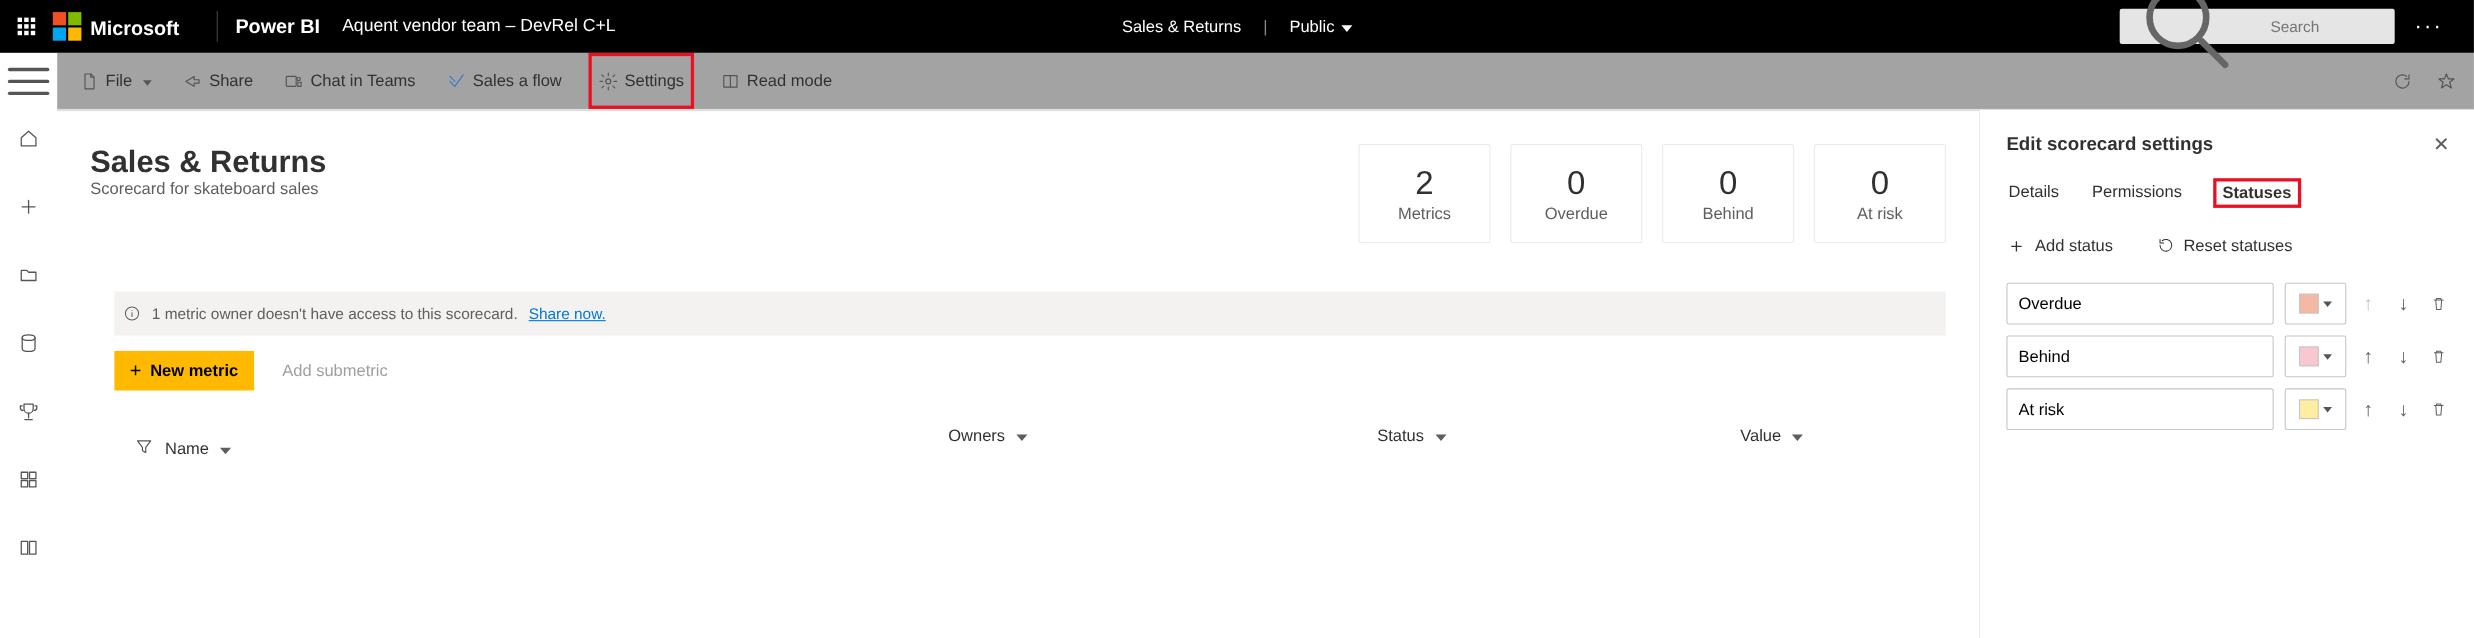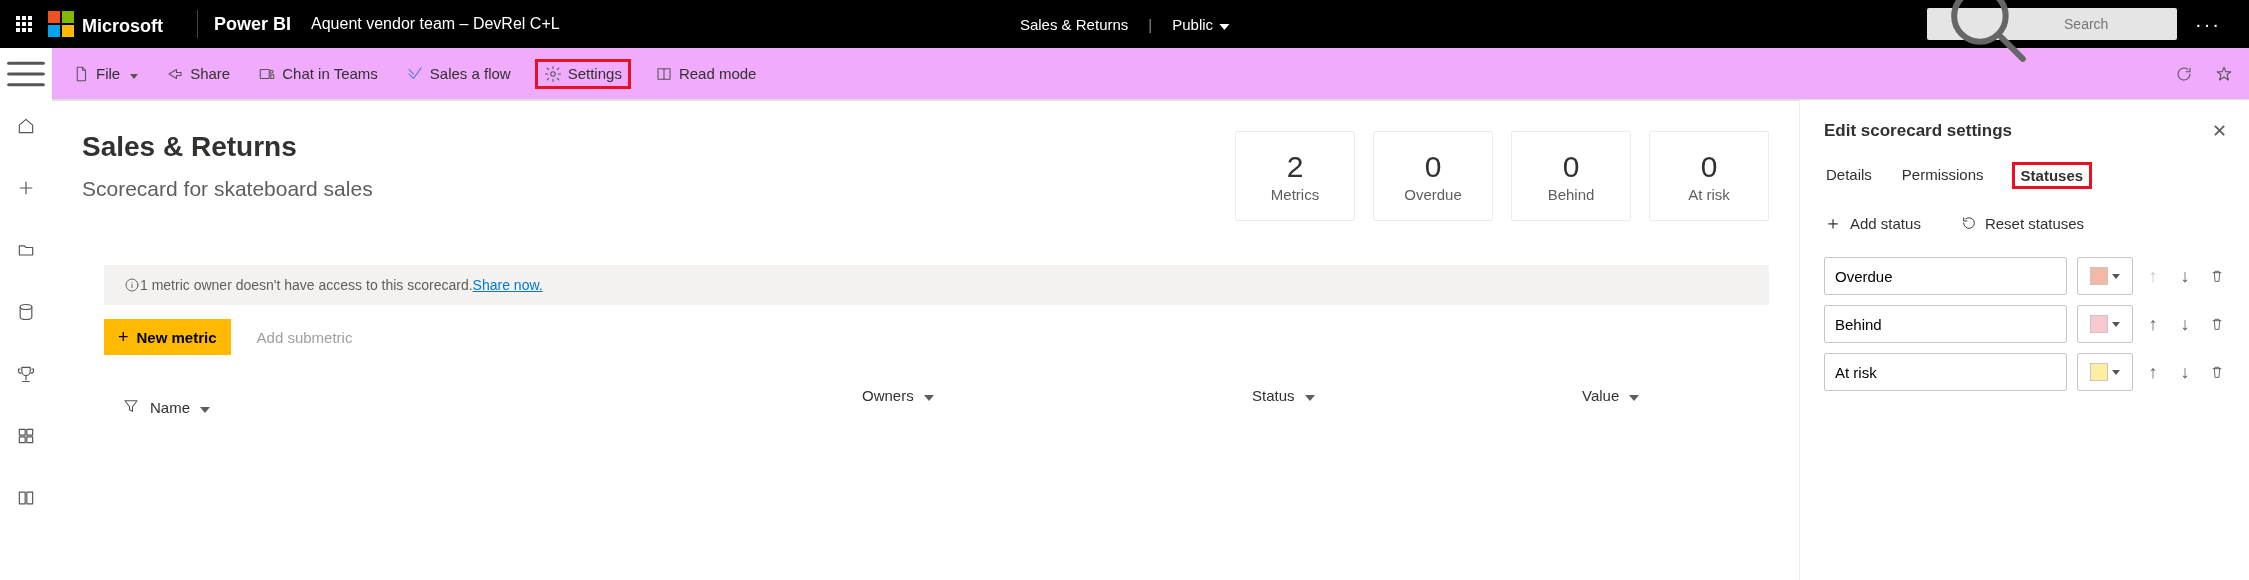--- a/index.html
+++ b/index.html
@@ -26,46 +26,46 @@
   .top-center .pub { display:flex; align-items:center; gap:6px; cursor:pointer; }
   .chev-down::after { content:""; display:inline-block; border-left:5px solid transparent; border-right:5px solid transparent; border-top:6px solid #fff; }
   .top-right { margin-left:auto; display:flex; align-items:center; gap:18px; padding-right:28px; }
   .searchbox { width:250px; height:32px; background:#e5e5e5; display:flex; align-items:center; border-radius:2px; gap:24px; padding:0 10px; }
   .searchbox input { border:none; background:transparent; outline:none; font-size:14px; width:100%; color:#555; }
   .ellipsis { font-size:20px; letter-spacing:2px; cursor:pointer; }
 
   
   .row2 { display:flex; align-items:stretch; }
   .hamburger { width:52px; height:52px; display:flex; align-items:center; justify-content:center; cursor:pointer; }
-  .toolbar { flex:1; height:52px; background:#f0abfc; border-bottom:1px solid #e1dfdd; display:flex; align-items:center; padding:0 16px; gap:20px; font-size:15px; }
+  .toolbar { flex:1; height:52px; background:#a3a3a3; border-bottom:1px solid #e1dfdd; display:flex; padding:0 16px; gap:20px; font-size:15px; }
   .tool { display:flex; align-items:center; gap:6px; cursor:pointer; padding:2px 4px; }
   .tool svg, .tool .icn { width:18px; height:18px; }
   .tool.hl { border:3px solid #e81123; padding:3px 6px; }
   .tool-chev::after { content:""; display:inline-block; border-left:4px solid transparent; border-right:4px solid transparent; border-top:5px solid #555; margin-left:4px; }
   .toolbar-right { margin-left:auto; display:flex; align-items:center; gap:22px; }
   .toolbar-right svg { width:18px; height:18px; stroke:#555; }
 
   
   .body { display:flex; flex:1; overflow:hidden; }
   .leftnav { width:52px; background:#fff; display:flex; flex-direction:column; align-items:center; padding-top:6px; gap:22px; }
   .leftnav .navitem { width:48px; height:40px; display:flex; align-items:center; justify-content:center; cursor:pointer; }
   .leftnav svg { width:20px; height:20px; stroke:#555; fill:none; stroke-width:1.4; }
 
   
   .main { flex:1; display:flex; flex-direction:row; overflow:hidden; }
   .content { flex:1; padding:30px 30px 0 30px; display:flex; flex-direction:column; position:relative; border-top:1px solid #e1dfdd; }
   .header-row { display:flex; align-items:flex-start; gap:30px; }
   .titleblock h1 { font-size:28px; font-weight:600; }
-  .titleblock p { font-size:21px; color:#605e5c; margin-top:14px; }
+  .titleblock p { font-size:15px; color:#605e5c; margin-top:0; }
   .kpis { margin-left:auto; display:flex; gap:18px; }
   .kpi { width:120px; height:90px; border:1px solid #edebe9; border-radius:2px; display:flex; flex-direction:column; align-items:center; justify-content:center; }
   .kpi .num { font-size:30px; font-weight:400; }
   .kpi .lbl { font-size:15px; color:#605e5c; margin-top:2px; }
 
-  .notice { margin-top:44px; background:#f3f2f1; height:40px; display:flex; align-items:center; padding:0 20px; font-size:14px; color:#605e5c; margin-left:22px; }
+  .notice { margin-top:44px; background:#f3f2f1; height:40px; display:flex; align-items:center; padding:0 8px; gap:10px; font-size:14px; color:#605e5c; margin-left:22px; }
   .notice a { color:#0078d4; text-decoration:underline; cursor:pointer; }
 
   .actions { margin-top:14px; display:flex; align-items:center; gap:16px; margin-left:22px; }
   .btn-primary { background:#ffb900; color:#000; height:36px; display:flex; align-items:center; gap:8px; padding:0 14px; font-size:15px; font-weight:600; cursor:pointer; border:none; }
   .btn-primary .plus { font-size:18px; font-weight:400; }
   .btn-link { color:#a19f9d; font-size:15px; cursor:default; padding:6px 10px; }
 
   .table-head { margin-top:18px; display:flex; align-items:center; padding-left:40px; gap:220px; color:#323130; font-size:15px; }
   .table-head .col { display:flex; align-items:center; gap:10px; }
   .col-name { min-width:320px; display:flex; align-items:center; gap:16px;margin-top:24px; }

